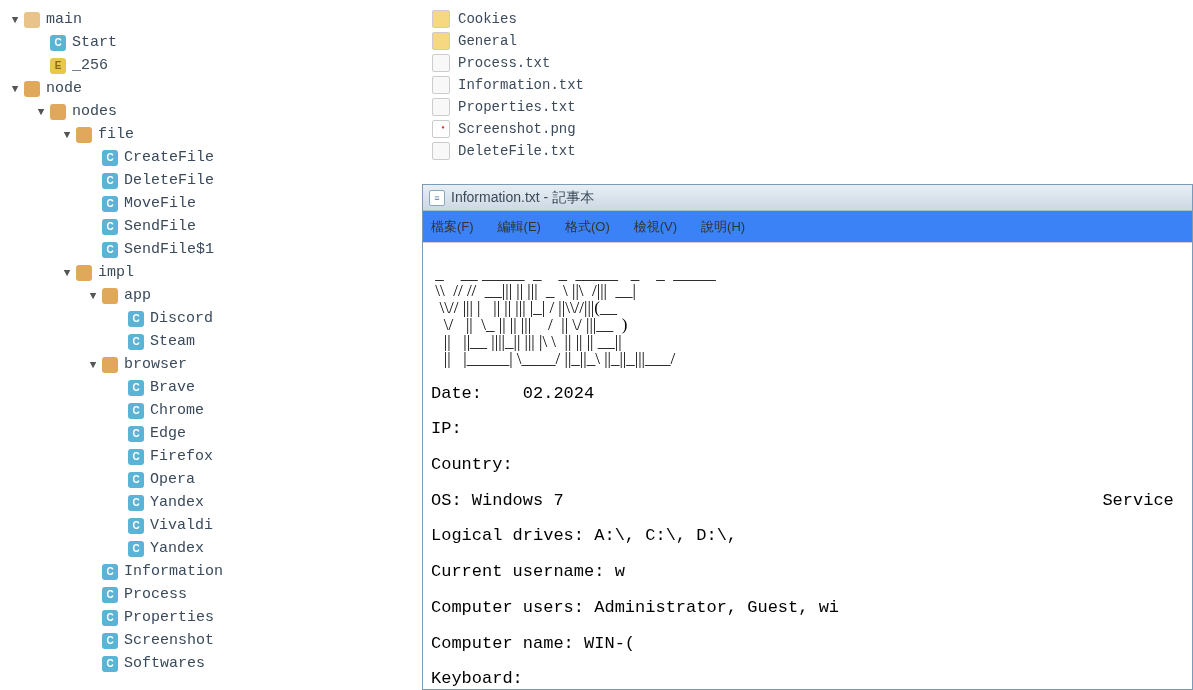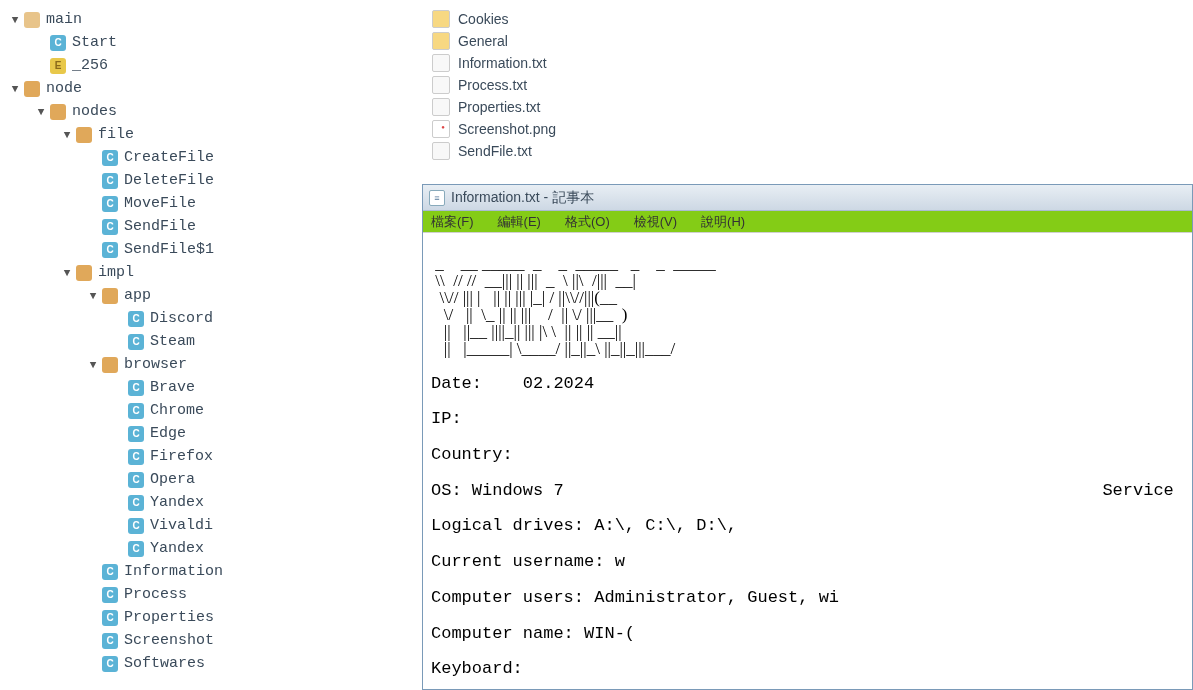--- a/index.html
+++ b/index.html
@@ -55,21 +55,21 @@
 
     .file-panel {
       position: absolute;
       left: 432px; top: 0; right: 0;
       padding: 8px 0 0 0;
     }
     .file-row {
       display: flex;
       align-items: center;
       height: 22px;
-      font-family: Liberation Sans, sans-serif;
+      font-family: Liberation Mono, monospace;
       font-size: 14px;
       color: #3a4a5a;
     }
     .file-row .fic {
       width: 18px; height: 18px;
       margin-right: 8px;
       display: inline-flex;
       align-items: center; justify-content: center;
       border: 1px solid #ccc;
       border-radius: 2px;
@@ -98,22 +98,22 @@
     .notepad-title .np-ic {
       width: 16px; height: 16px;
       background: #fff;
       border: 1px solid #8ab;
       margin-right: 6px;
       border-radius: 2px;
       display: inline-flex; align-items:center; justify-content:center;
       font-size: 9px; color:#579;
     }
     .notepad-menu {
-      height: 22px;
-      background: #84cc16;
+      height: 32px;
+      background: #3b82f6;
       border-bottom: 1px solid #d0d0d0;
       display: flex;
       padding-left: 8px;
       align-items: center;
       font-size: 13px;
       color: #333;
     }
     .notepad-menu .menu-item {
       margin-right: 24px;
     }
@@ -288,37 +288,37 @@
     <div class="file-row">
       <span class="fic fic-folder"></span>
       <span>Cookies</span>
     </div>
     <div class="file-row">
       <span class="fic fic-folder"></span>
       <span>General</span>
     </div>
     <div class="file-row">
       <span class="fic fic-txt"></span>
+      <span>Process.txt</span>
+    </div>
+    <div class="file-row">
+      <span class="fic fic-txt"></span>
       <span>Information.txt</span>
-    </div>
-    <div class="file-row">
-      <span class="fic fic-txt"></span>
-      <span>Process.txt</span>
     </div>
     <div class="file-row">
       <span class="fic fic-txt"></span>
       <span>Properties.txt</span>
     </div>
     <div class="file-row">
       <span class="fic fic-img"></span>
       <span>Screenshot.png</span>
     </div>
     <div class="file-row">
       <span class="fic fic-txt"></span>
-      <span>SendFile.txt</span>
+      <span>DeleteFile.txt</span>
     </div>
   </div>
 
 <div class="notepad-win">
   <div class="notepad-title">
     <span class="np-ic">≡</span>
     <span>Information.txt - 記事本</span>
   </div>
   <div class="notepad-menu">
     <span class="menu-item">檔案(F)</span>

